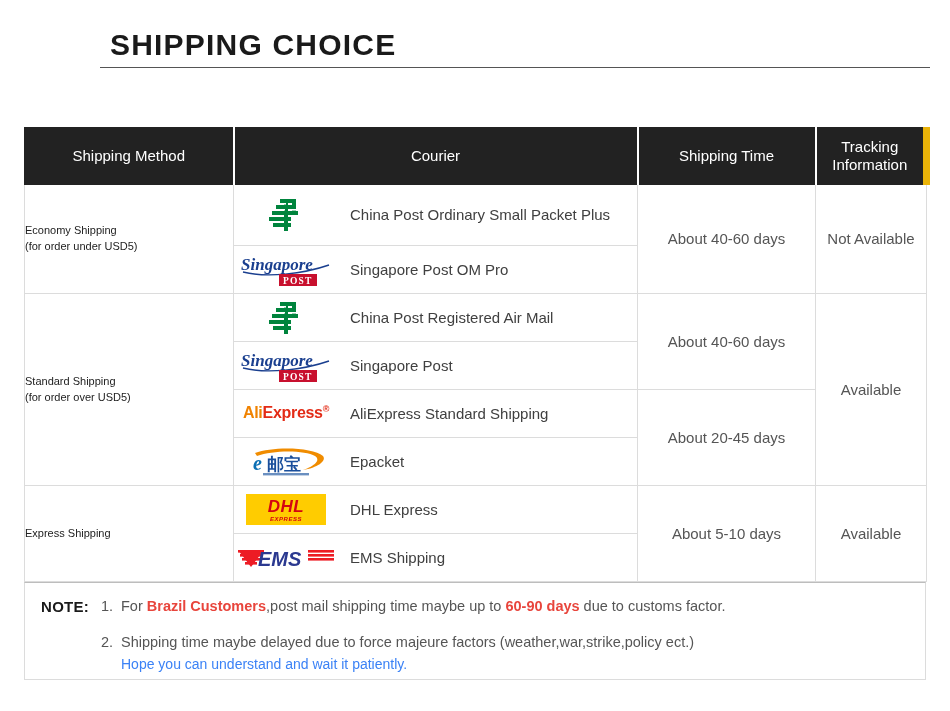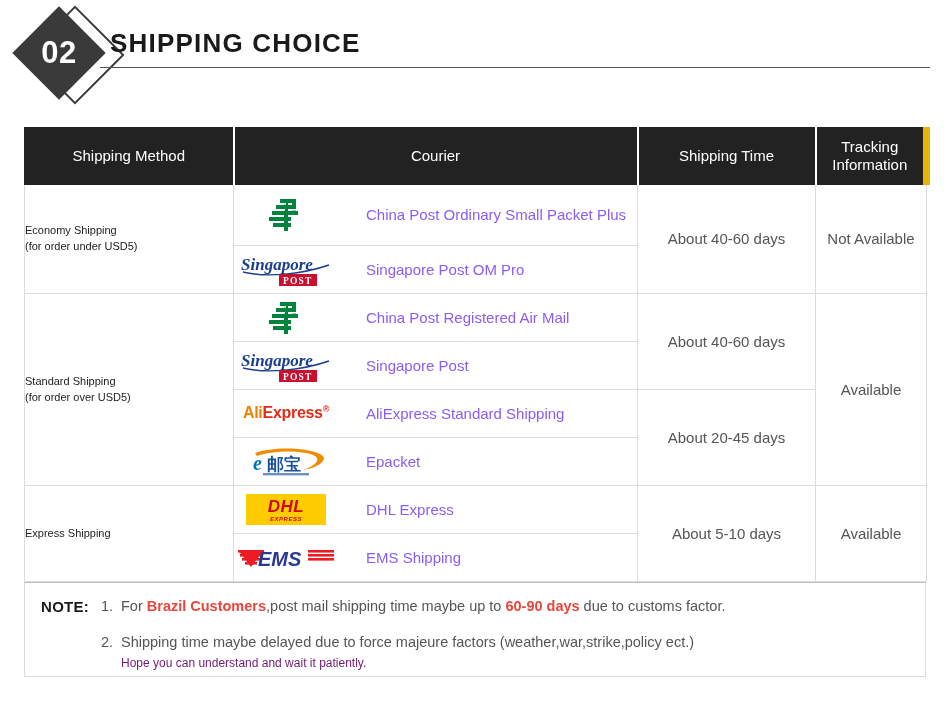--- a/index.html
+++ b/index.html
@@ -57,21 +57,21 @@
     justify-content: center;
     color: #ffffff;
     font-size: 31px;
     font-weight: bold;
     letter-spacing: 0.5px;
   }
   .title-text {
     position: absolute;
     left: 110px;
     top: 28px;
-    font-size: 26px;
+    font-size: 30px;
     font-weight: bold;
     letter-spacing: 1.2px;
     color: #1a1a1a;
   }
   .title-rule {
     position: absolute;
     left: 100px;
     right: 20px;
     top: 67px;
     height: 1px;
@@ -135,23 +135,22 @@
   .logo-slot {
     width: 104px;
     min-width: 104px;
     height: 38px;
     display: flex;
     align-items: center;
     justify-content: center;
   }
   .courier-name {
     font-size: 15px;
-    color: #8b5cf6;
+    color: #404040;
     line-height: 1.45;
-    margin-left: 16px;
   }
   td.time-cell, td.track-cell {
     text-align: center;
     font-size: 15px;
     color: #555;
     line-height: 1.45;
   }
   td.group-top { border-top: 1px solid #bdbdbd; }
   td.group-bottom { border-bottom: 1px solid #bdbdbd; }
 
@@ -214,32 +213,27 @@
     font-weight: bold;
     color: #1a1a1a;
     min-width: 60px;
     letter-spacing: 0.3px;
   }
   .note-num {
     min-width: 20px;
     text-align: left;
   }
   .note-line.second { margin-top: 13px; padding-left: 60px; }
-  .note-cont { padding-left: 80px; margin-top: 1px; font-size: 12px; color: #701a75; line-height: 1.5; }
+  .note-cont { padding-left: 80px; margin-top: 1px; font-size: 14px; color: #3b82f6; line-height: 1.5; }
   .red { color: #e8453c; font-weight: bold; }
 </style>
 </head>
 <body>
 
 <div class="section-header">
-  <div class="badge-wrap">
-    <div class="diamond-outline"></div>
-    <div class="diamond-fill"></div>
-    <div class="badge-number">02</div>
-  </div>
   <div class="title-text">SHIPPING CHOICE</div>
   <div class="title-rule"></div>
 </div>
 
 <div class="table-wrap">
   <table class="ship">
     <colgroup>
       <col class="col-method">
         <col class="col-courier">
         <col class="col-time">

